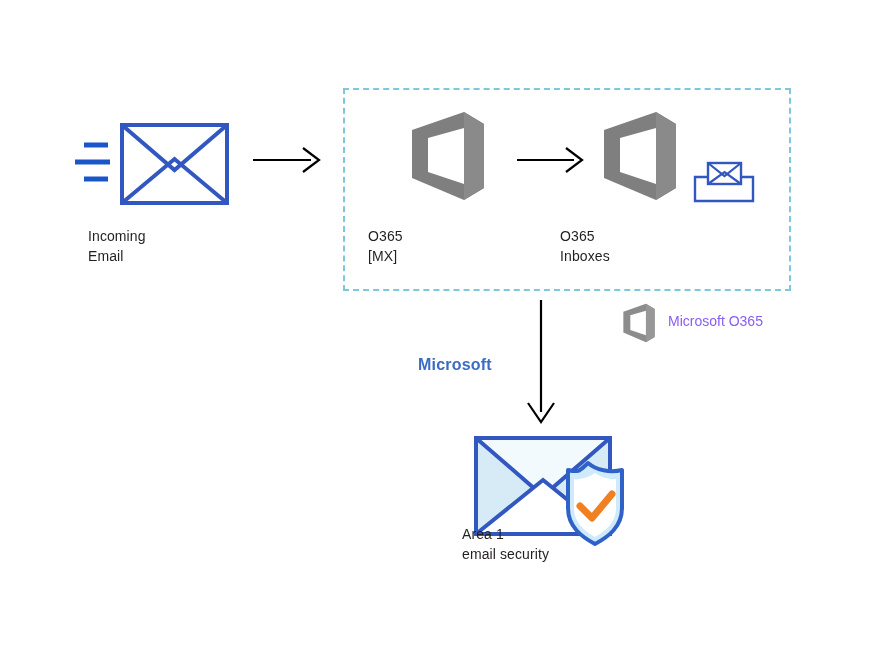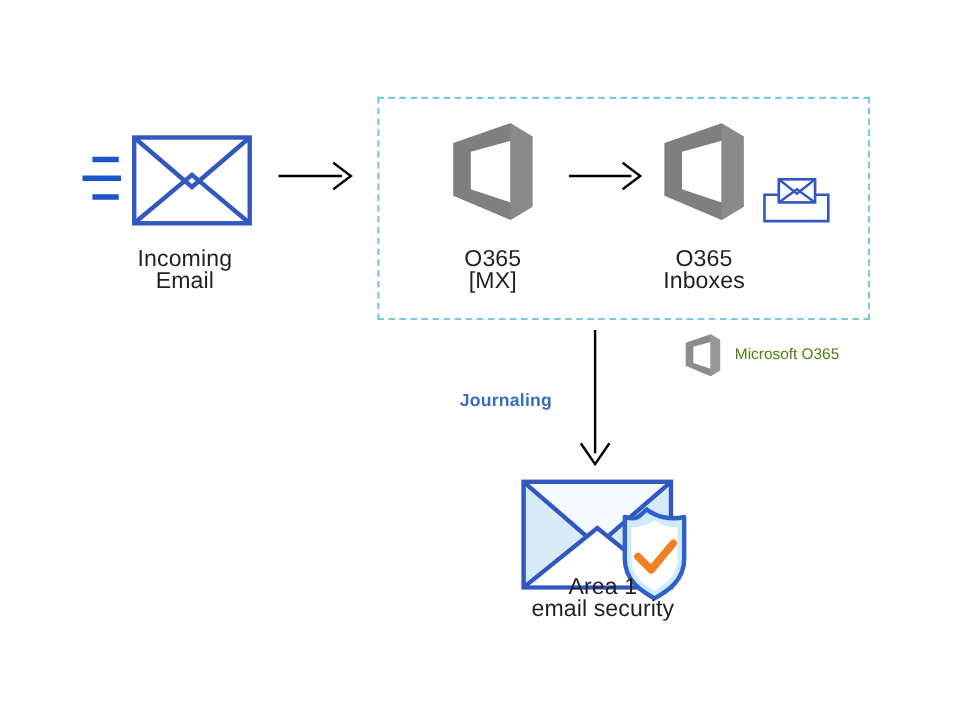--- a/index.html
+++ b/index.html
@@ -13,23 +13,23 @@
   }
   #canvas {
     position: relative;
     width: 886px;
     height: 653px;
     background: #ffffff;
     overflow: hidden;
   }
   .node-label {
     position: absolute;
-    text-align: center;
+    text-align: left;
     color: #231f20;
-    font-size: 21px;
+    font-size: 14px;
     line-height: 20px;
     font-family: "Liberation Sans", sans-serif;
     white-space: pre-line;
     letter-spacing: .1px;
   }
   .dashed-zone {
     position: absolute;
     border: 2px dashed #7ec8dc;
     box-sizing: border-box;
     background: transparent;
@@ -37,21 +37,21 @@
   .journaling-label {
     position: absolute;
     color: #3b6cc4;
     font-size: 16px;
     font-weight: bold;
     font-family: "Liberation Sans", sans-serif;
     letter-spacing: .2px;
   }
   .legend-label {
     position: absolute;
-    color: #4d7c0f;
+    color: #8b5cf6;
     font-size: 14px;
     font-family: "Liberation Sans", sans-serif;
     white-space: nowrap;
   }
   .icon-abs {
     position: absolute;
     display: block;
   }
 </style>
 </head>
@@ -128,21 +128,21 @@
     <path d="M58,2 L78,14 L78,78 L58,90 Z" fill="#979797"></path>
     <path d="M26,30 L56,21 L56,71 L26,60 Z" fill="#ffffff"></path>
   </svg>
   <div class="legend-label" style="left:668px; top:313px;">Microsoft O365</div>
 
   <svg class="icon-abs" style="left:520px; top:300px;" width="44" height="126" viewBox="0 0 44 126">
     <line x1="21" y1="0" x2="21" y2="112" stroke="#000000" stroke-width="2.2"></line>
     <path d="M8,103 L21,122 L34,103" fill="none" stroke="#000000" stroke-width="2.2" stroke-linejoin="miter" stroke-linecap="butt"></path>
   </svg>
 
-  <div class="journaling-label" style="left:418px; top:356px;">Journaling</div>
+  <div class="journaling-label" style="left:418px; top:356px;">Microsoft</div>
 
   <svg class="icon-abs" style="left:468px; top:432px;" width="168" height="118" viewBox="0 0 168 118">
 
     <rect x="8" y="6" width="134" height="96" fill="#d7ebf7" stroke="#3257c0" stroke-width="4"></rect>
 
     <path d="M10,8 L75,64 L140,8 Z" fill="#f2fafd" stroke="none"></path>
     <path d="M8,6 L75,64 L142,6" fill="none" stroke="#3257c0" stroke-width="4"></path>
 
     <path d="M10,100 L75,48 L140,100 Z" fill="#ffffff" stroke="none"></path>
     <path d="M8,102 L75,48 L142,102" fill="none" stroke="#3257c0" stroke-width="4"></path>

